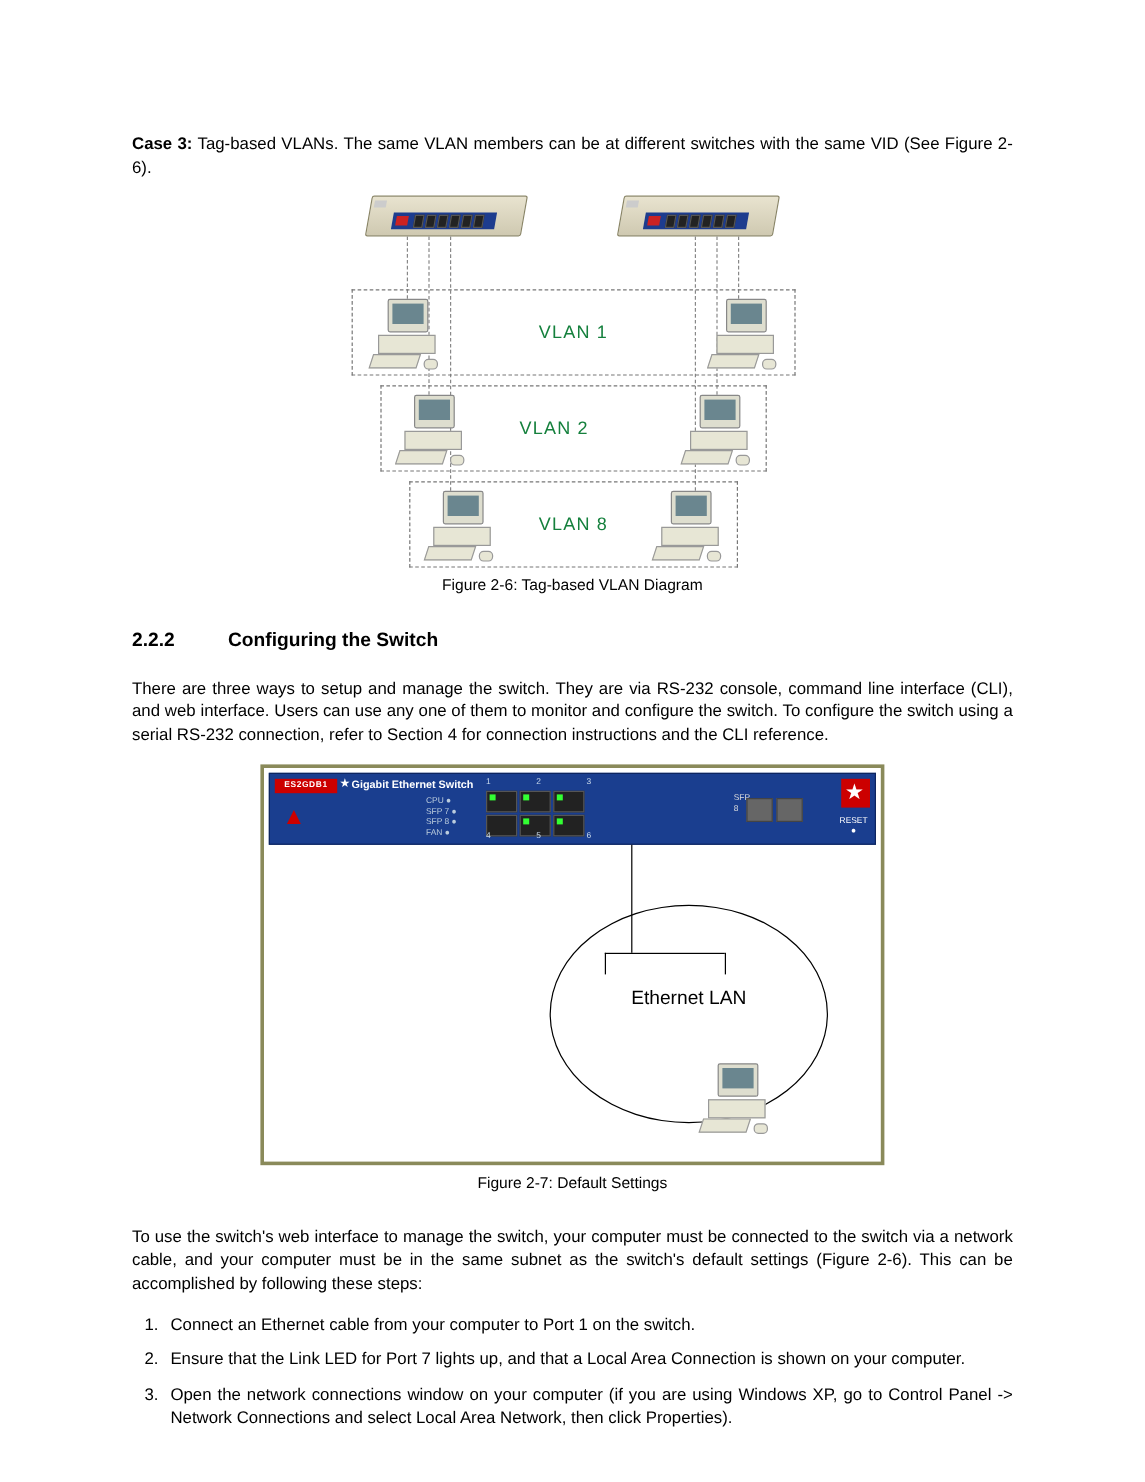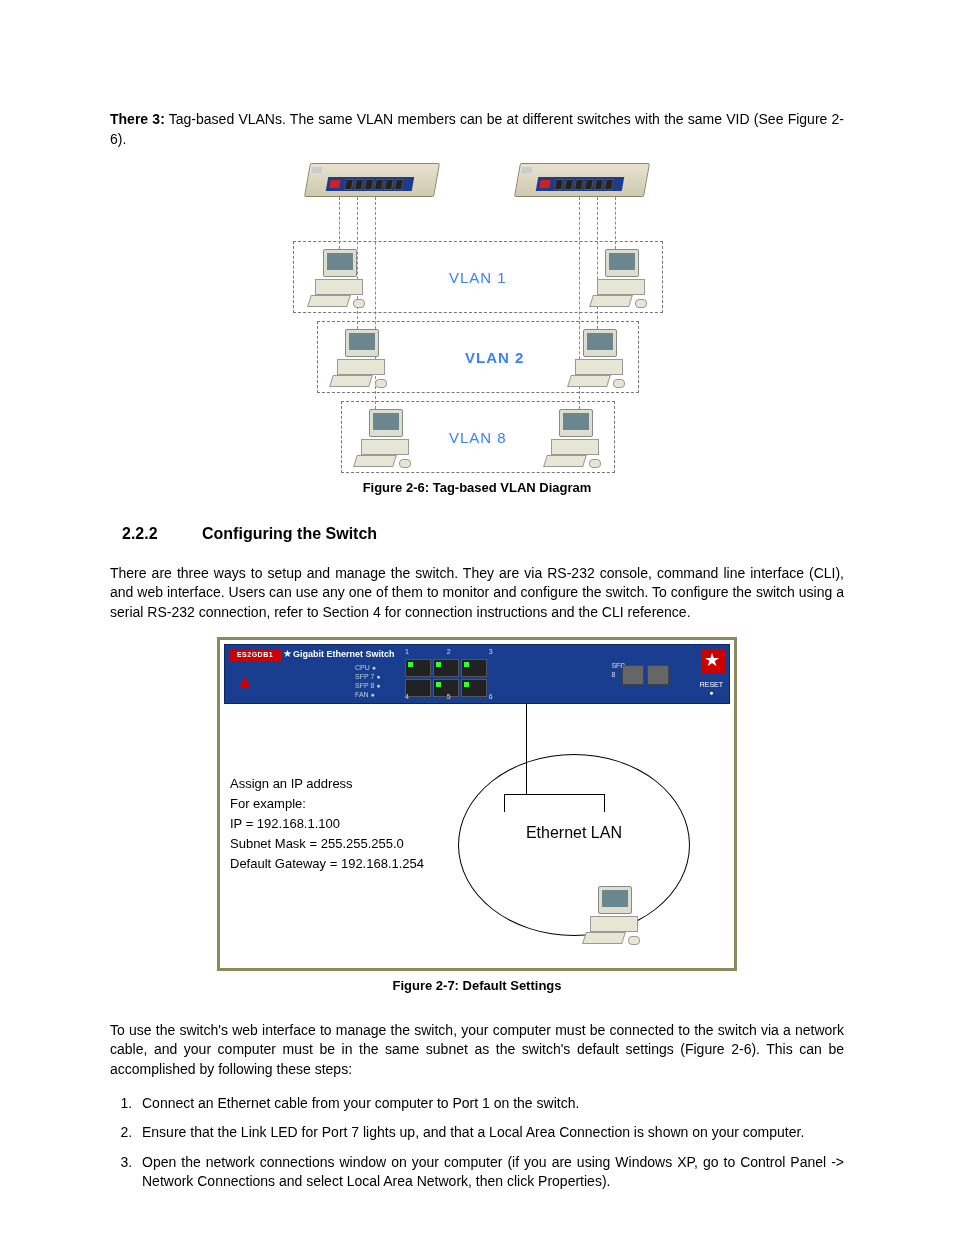--- a/index.html
+++ b/index.html
@@ -8,22 +8,22 @@
     color: #000;
     background: #fff;
     margin: 0;
     padding: 110px 110px 60px 110px;
     width: 954px;
     box-sizing: border-box;
     line-height: 1.4;
   }
   .para { text-align: justify; margin: 0 0 14px 0; }
   .b { font-weight: bold; }
-  .figcaption { font-weight: bold; text-align: center; font-size: 13px; margin: 6px 0 26px 0; }
-  .section-head { font-weight: bold; font-size: 16px; margin: 0 0 18px 12px; }
+  .figcaption { font-weight: normal; text-align: center; font-size: 13px; margin: 6px 0 26px 0; }
+  .section-head { font-weight: bold; font-size: 16px; margin: 0 0 18px 0; }
   .section-head .num { display: inline-block; width: 80px; }
   .figure { display: block; margin: 8px auto 4px auto; }
   ol.steps { margin: 12px 0 0 26px; padding: 0; }
   ol.steps li { margin: 0 0 10px 0; text-align: justify; padding-left: 6px; }
 
   
   .fig26 { width: 380px; }
 
   
   .fig27wrap { width: 520px; margin: 6px auto 0 auto; border: 3px solid #8a8a5a; padding: 4px; box-sizing: border-box; background:#fff; }
@@ -66,28 +66,28 @@
   
   .sw { width:130px; height:34px; position:relative; }
   .sw .body{position:absolute; inset:0; background:linear-gradient(#e8e3cf,#cfc9b1); border:1px solid #8a8566; border-radius:2px; transform:skewX(-10deg);}
   .sw .panel{position:absolute; left:20px; top:14px; width:86px; height:14px; background:#1d3c8e; transform:skewX(-10deg);}
   .sw .panel::before{content:""; position:absolute; left:3px; top:3px; width:10px; height:8px; background:#c22;}
   .sw .panel .pts{position:absolute; left:18px; top:2px; display:flex; gap:2px;}
   .sw .panel .pt{width:6px; height:9px; background:#222; border:1px solid #555;}
   .sw .led{position:absolute; left:5px; top:4px; width:10px; height:6px; background:#ccc; transform:skewX(-10deg);}
 
   .vlanbox { position:absolute; border:1px dashed #777; }
-  .vlanlabel { position:absolute; font-size:15px; letter-spacing:1px; color:#3b82f6; }
+  .vlanlabel { position:absolute; font-size:15px; letter-spacing:1px; color:#15803d; }
   .dash { position:absolute; border-left:1px dashed #888; }
 </style>
 </head>
 <body>
 
 <p class="para">
-  <span class="b">There 3:</span><span> Tag-based VLANs. The same VLAN members can be at different switches with the same VID (See Figure 2-6).</span>
+  <span class="b">Case 3:</span><span> Tag-based VLANs. The same VLAN members can be at different switches with the same VID (See Figure 2-6).</span>
 </p>
 
 <div class="figure fig26" style="position:relative; height:310px;">
 
   <div class="sw" style="position:absolute; left:20px; top:0;">
     <div class="body"></div>
       <div class="led"></div>
     <div class="panel">
         <div class="pts">
           <div class="pt"></div>
@@ -142,21 +142,21 @@
       <div class="base"></div>
       <div class="kbd"></div>
       <div class="mouse"></div>
     </div>
   <div class="pc" style="position:absolute; right:42px; top:166px;">
       <div class="mon"></div>
       <div class="base"></div>
       <div class="kbd"></div>
       <div class="mouse"></div>
     </div>
-  <div class="vlanlabel" style="left:178px; top:184px;font-weight:bold;">VLAN 2</div>
+  <div class="vlanlabel" style="left:146px; top:184px;">VLAN 2</div>
 
   <div class="vlanbox" style="left:54px; top:238px; width:272px; height:70px;"></div>
   <div class="pc" style="position:absolute; left:66px; top:246px;">
       <div class="mon"></div>
       <div class="base"></div>
       <div class="kbd"></div>
       <div class="mouse"></div>
     </div>
   <div class="pc" style="position:absolute; right:66px; top:246px;">
       <div class="mon"></div>
@@ -207,27 +207,20 @@
       </div>
     <div class="bigstar"></div>
     <div class="reset" style="white-space:pre;">RESET
 ●</div>
   </div>
   <div class="fig27lower">
     <div class="fig27line1"></div>
     <div class="fig27lineT"></div>
     <div class="fig27lineL"></div>
     <div class="fig27lineR"></div>
-    <div class="fig27text">
-      <div>Assign an IP address</div>
-      <div>For example:</div>
-      <div>IP = 192.168.1.100</div>
-      <div>Subnet Mask = 255.255.255.0</div>
-      <div>Default Gateway = 192.168.1.254</div>
-    </div>
     <div class="fig27circle"></div>
     <div class="fig27ethlabel">Ethernet LAN</div>
     <div class="fig27pc">
       <div class="pc">
           <div class="mon"></div>
           <div class="base"></div>
           <div class="kbd"></div>
           <div class="mouse"></div>
         </div>
     </div>

